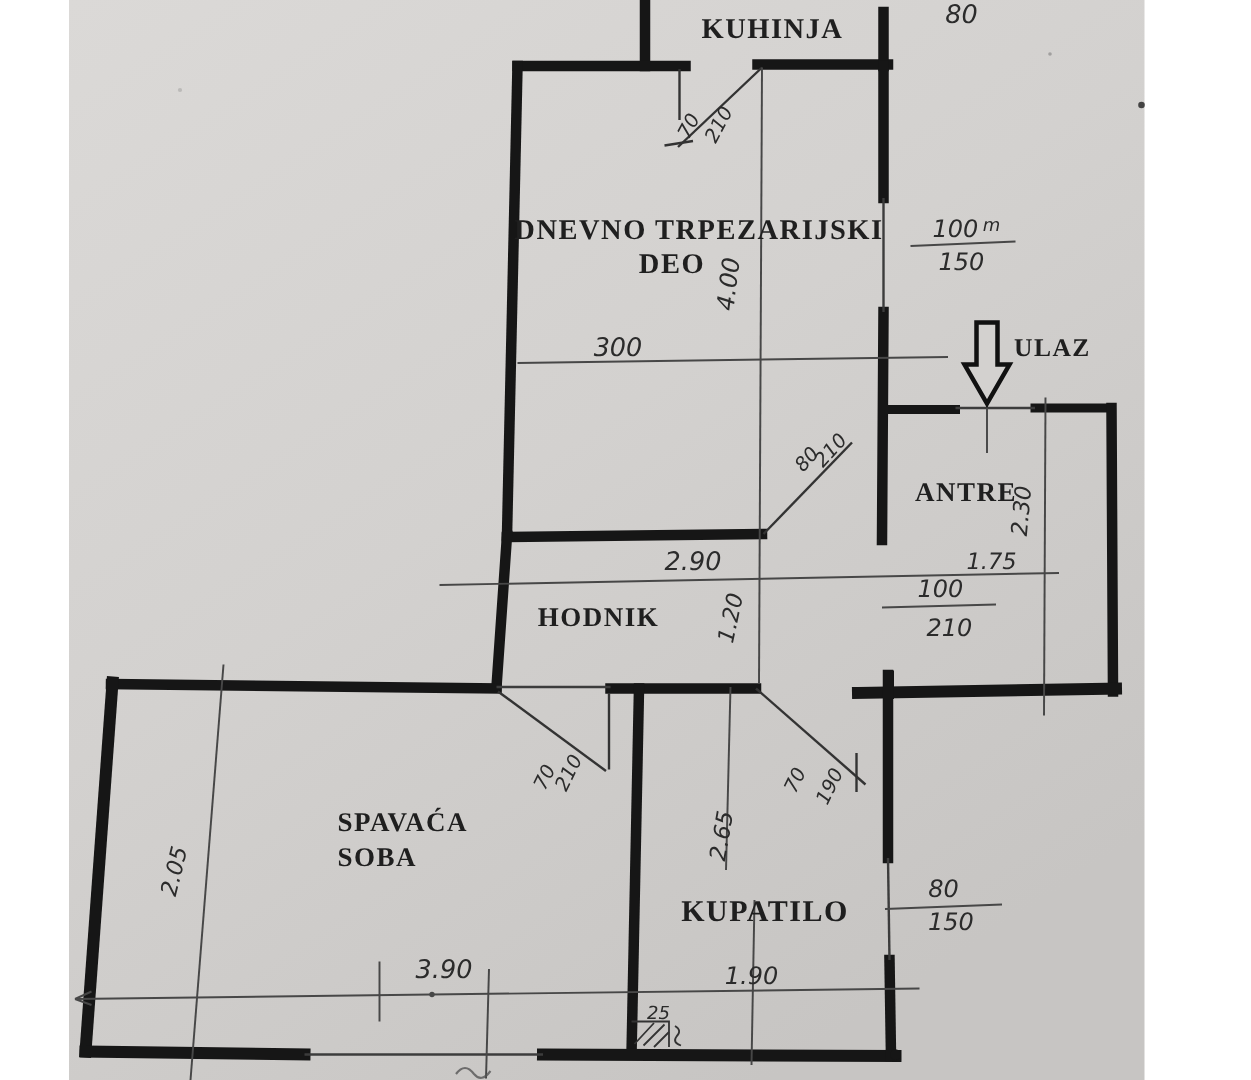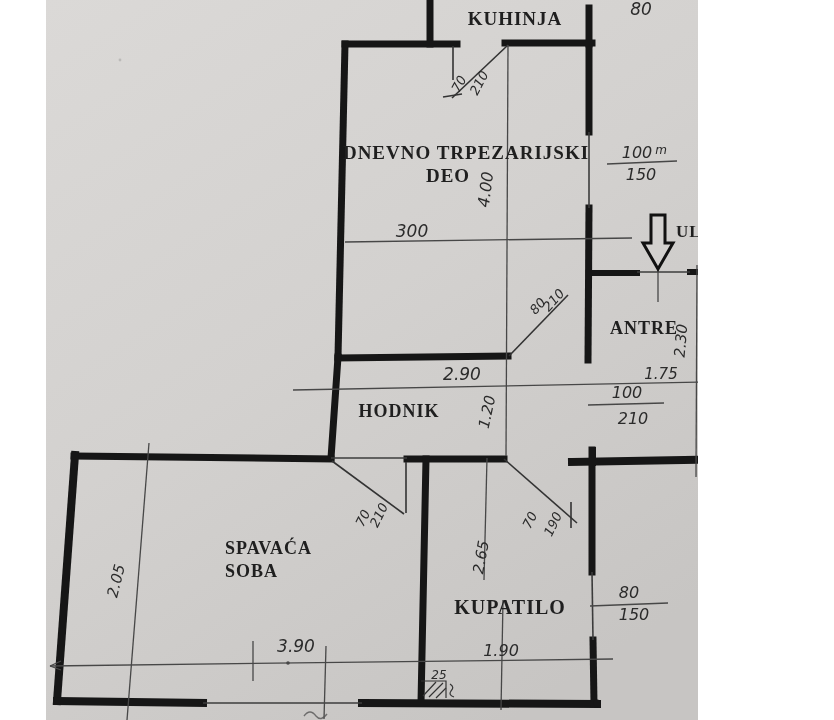--- a/index.html
+++ b/index.html
@@ -1,16 +1,16 @@
 <!DOCTYPE html>
 <html><head>
 <meta charset="utf-8">
 <style>
   html,body{margin:0;padding:0;background:#ffffff;}
-  .stage{position:relative;width:698px;height:720px;background:#ffffff;overflow:hidden;
+  .stage{position:relative;width:834px;height:720px;background:#ffffff;overflow:hidden;
          font-family:"Liberation Serif", serif;}
   svg{display:block}
   .room-label{font-family:"Liberation Serif", serif;font-weight:bold;letter-spacing:1px;}
   .hand{font-family:"DejaVu Sans", sans-serif;font-style:italic;}
 </style>
 </head>
 <body>
 
 <div class="stage">
 <svg width="834" height="720" viewBox="0 0 834 720" xmlns="http://www.w3.org/2000/svg">

